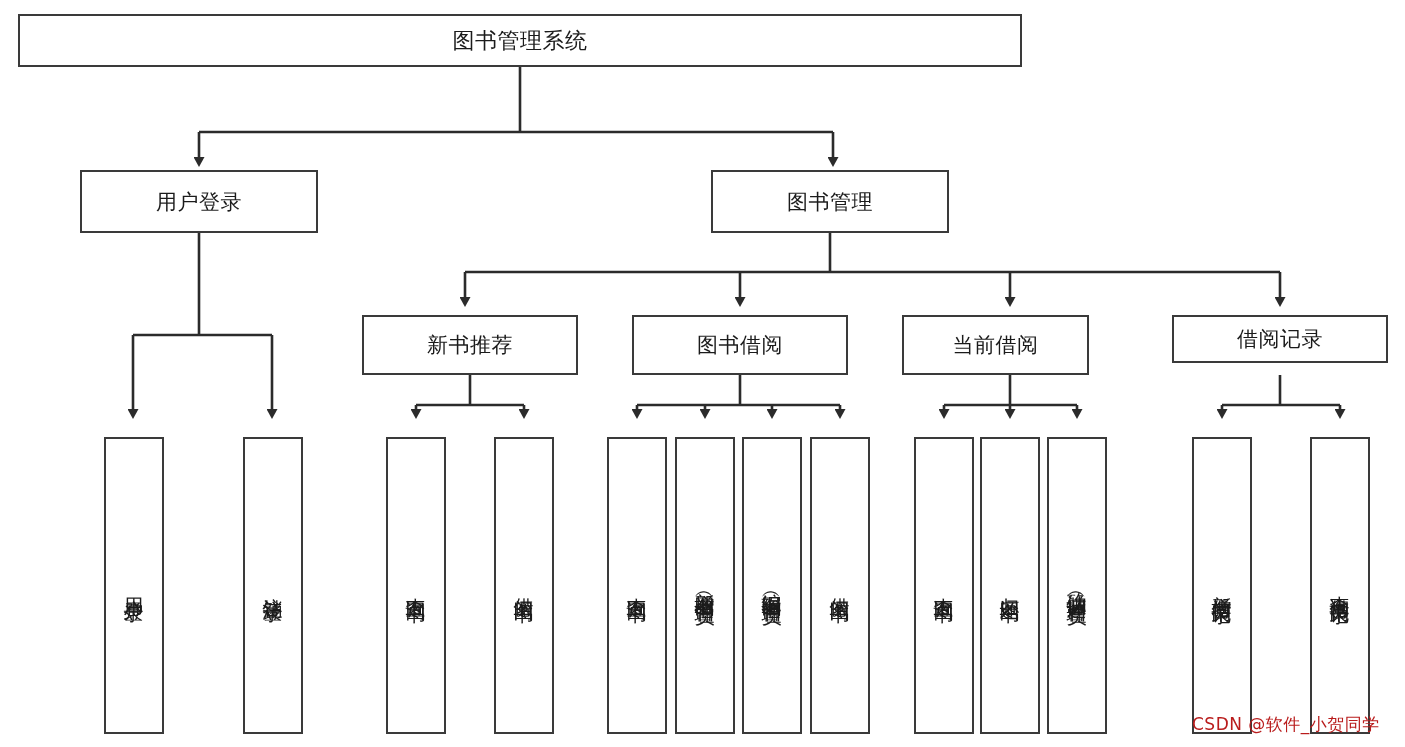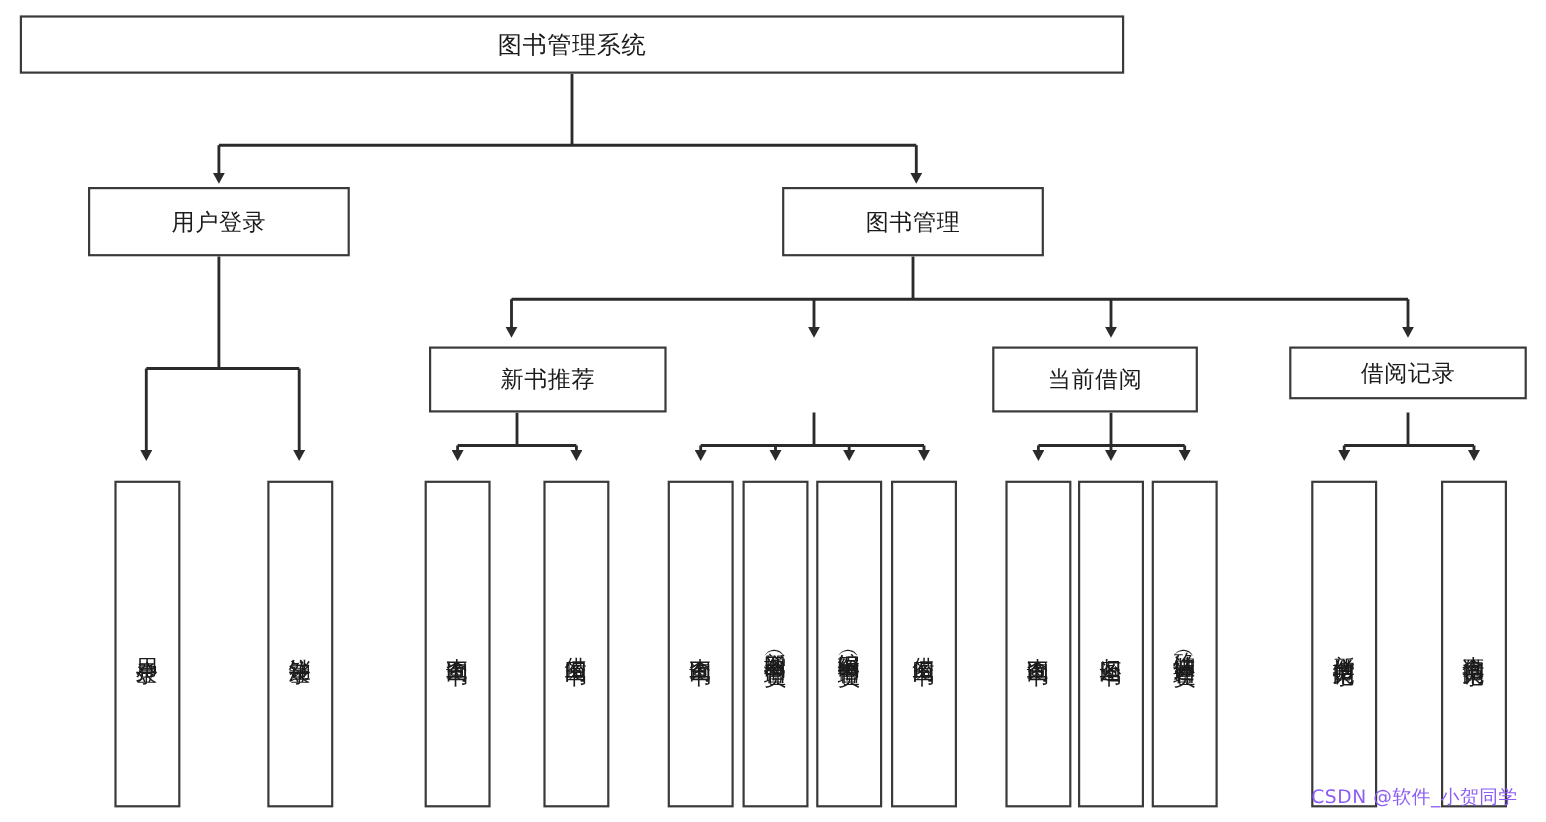--- a/index.html
+++ b/index.html
@@ -53,21 +53,21 @@
   .node .label {
     display: block;
     white-space: nowrap;
   }
   .node.root { font-size: 22px; }
   .watermark {
     position: absolute;
     left: 1192px;
     top: 713px;
     font-size: 17px;
-    color: #8b5cf6;
+    color: #b91c1c;
     white-space: nowrap;
     letter-spacing: 0.5px;
   }
 </style>
 </head>
 <body>
 
 <div id="canvas">
 
   <svg id="wires" viewBox="0 0 1405 747" xmlns="http://www.w3.org/2000/svg">
@@ -125,22 +125,25 @@
     <span class="label">图书管理系统</span>
   </div>
 
   <div class="node horiz" style="left:80px; top:170px; width:238px; height:63px;">
     <span class="label">用户登录</span>
   </div>
   <div class="node horiz" style="left:711px; top:170px; width:238px; height:63px;text-align:right;">
     <span class="label">图书管理</span>
   </div>
 
-  <div class="node horiz" style="left:362px; top:315px; width:216px; height:60px;margin-left:28px;">
+  <div class="node horiz" style="left:362px; top:315px; width:216px; height:60px;">
     <span class="label">新书推荐</span>
+  </div>
+  <div class="node horiz" style="left:632px; top:315px; width:216px; height:60px;">
+    <span class="label">图书借阅</span>
   </div>
   <div class="node horiz" style="left:902px; top:315px; width:187px; height:60px;">
     <span class="label">当前借阅</span>
   </div>
   <div class="node horiz" style="left:1172px; top:315px; width:216px; height:48px;">
     <span class="label">借阅记录</span>
   </div>
 
   <div class="node vert" style="left:104px; top:437px; width:60px; height:297px;">
     <span class="label">用户登录</span>

